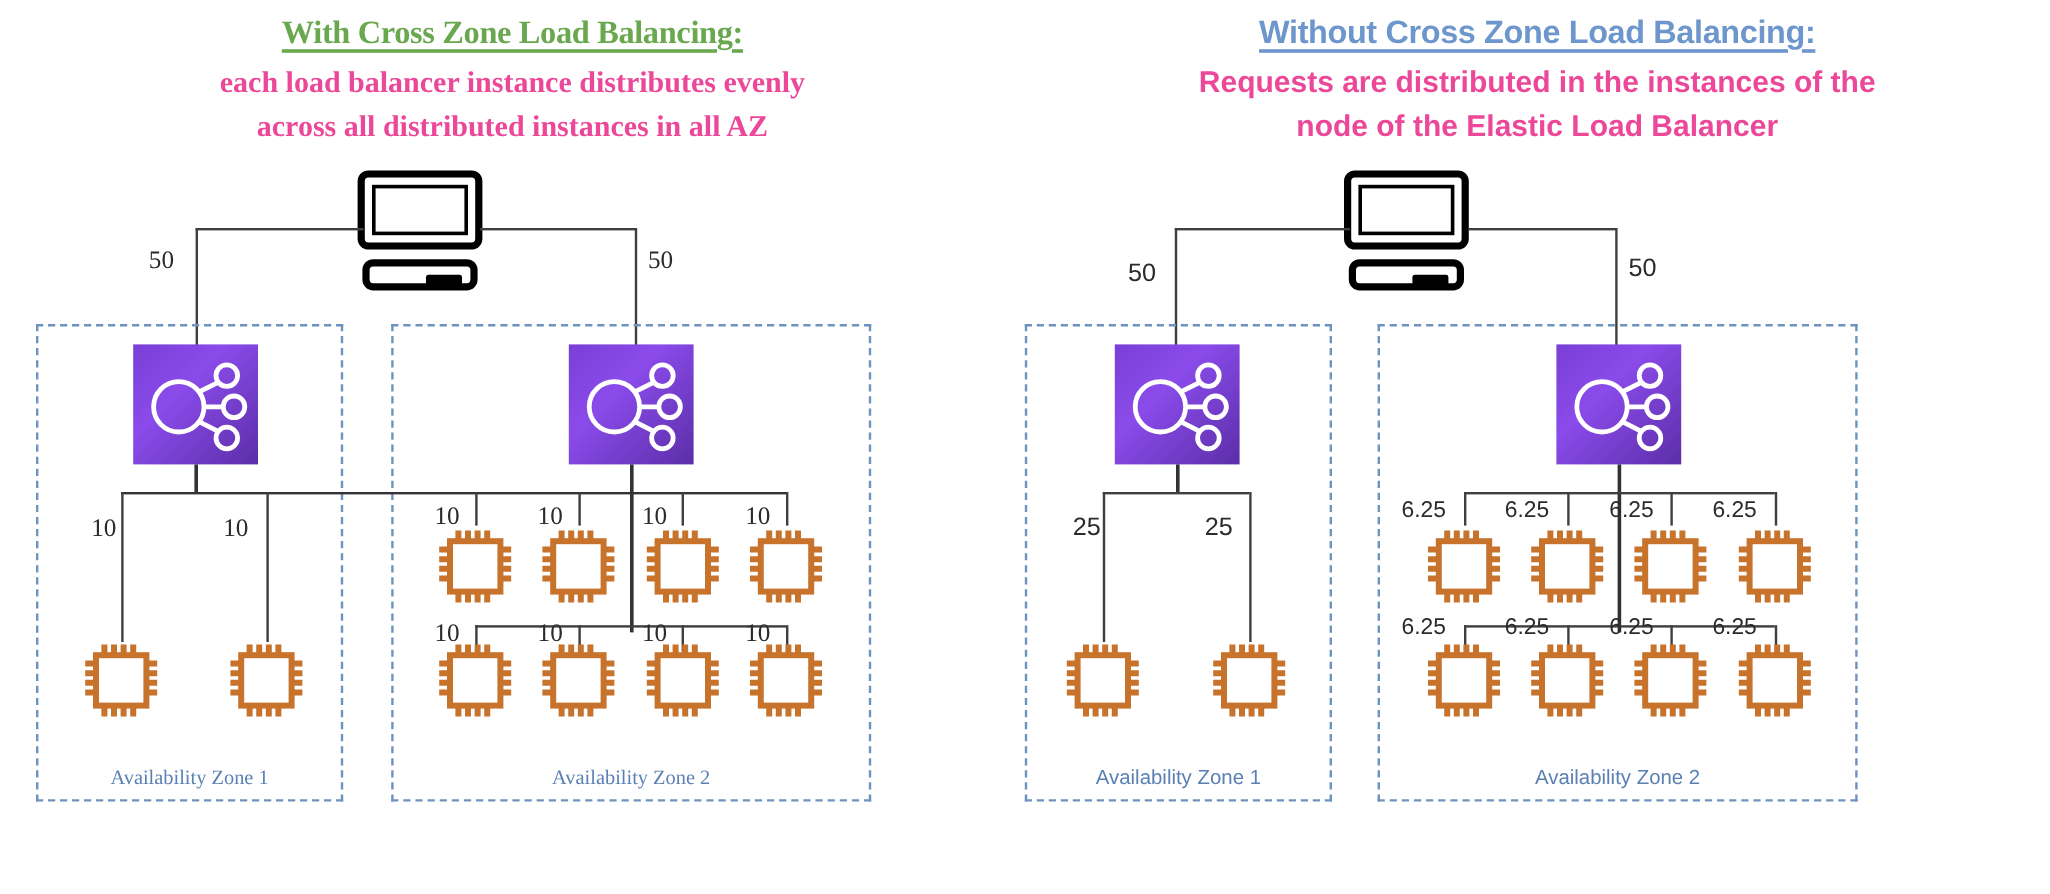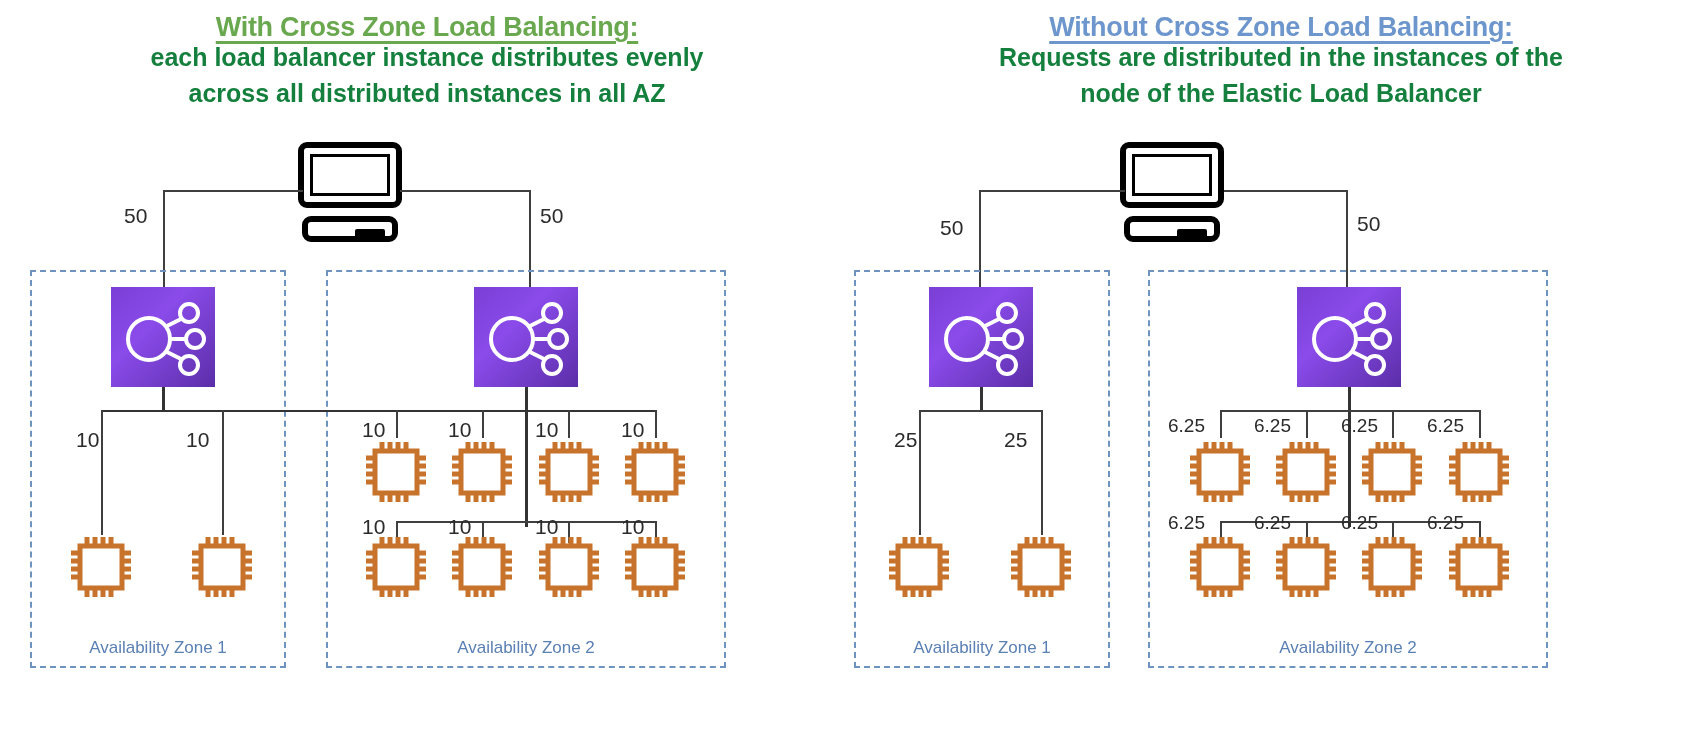--- a/index.html
+++ b/index.html
@@ -1,27 +1,27 @@
 <!DOCTYPE html>
 <html><head>
 <meta charset="utf-8">
 <style>
   html,body{margin:0;padding:0;background:#ffffff;}
   body{width:1708px;height:745px;font-family:"Liberation Sans",sans-serif;overflow:hidden;}
   .stage{position:relative;width:1708px;height:745px;}
   .panel{position:absolute;top:0;height:745px;width:854px;}
-  .panel.left{left:0;}
+  .panel.left{left:0;font-family:Liberation Serif, serif;}
   .panel.right{left:854px;}
 
   .title{position:absolute;left:0;width:854px;text-align:center;}
   .t1{top:12px;font-size:27px;font-weight:bold;letter-spacing:-.3px;
       text-decoration:underline;text-underline-offset:5px;text-decoration-thickness:3px;}
   .t1.green{color:#6aa84f;}
   .t1.blue{color:#6d96cd;}
-  .t2{top:40px;font-size:25px;font-weight:bold;color:#15803d;line-height:1.43;}
+  .t2{top:52px;font-size:25px;font-weight:bold;color:#ec4899;line-height:1.43;}
 
   .computer{position:absolute;width:104px;height:100px;}
   .mon{position:absolute;left:0;top:0;width:104px;height:66px;border:6px solid #000;border-radius:9px;background:#fff;box-sizing:border-box;}
   .mon-in{position:absolute;left:6px;top:6px;right:6px;bottom:6px;border:3px solid #000;box-sizing:border-box;background:#fff;}
   .base{position:absolute;left:4px;top:74px;width:96px;height:26px;border:6px solid #000;border-radius:9px;background:#fff;box-sizing:border-box;}
   .pad{position:absolute;right:7px;top:7px;width:30px;height:10px;background:#000;border-radius:2px;}
 
   .az{position:absolute;border:2px dashed #6f93bf;box-sizing:border-box;}
   .az-label{position:absolute;bottom:8px;left:0;width:100%;text-align:center;
             font-size:17px;color:#5b80b4;}

